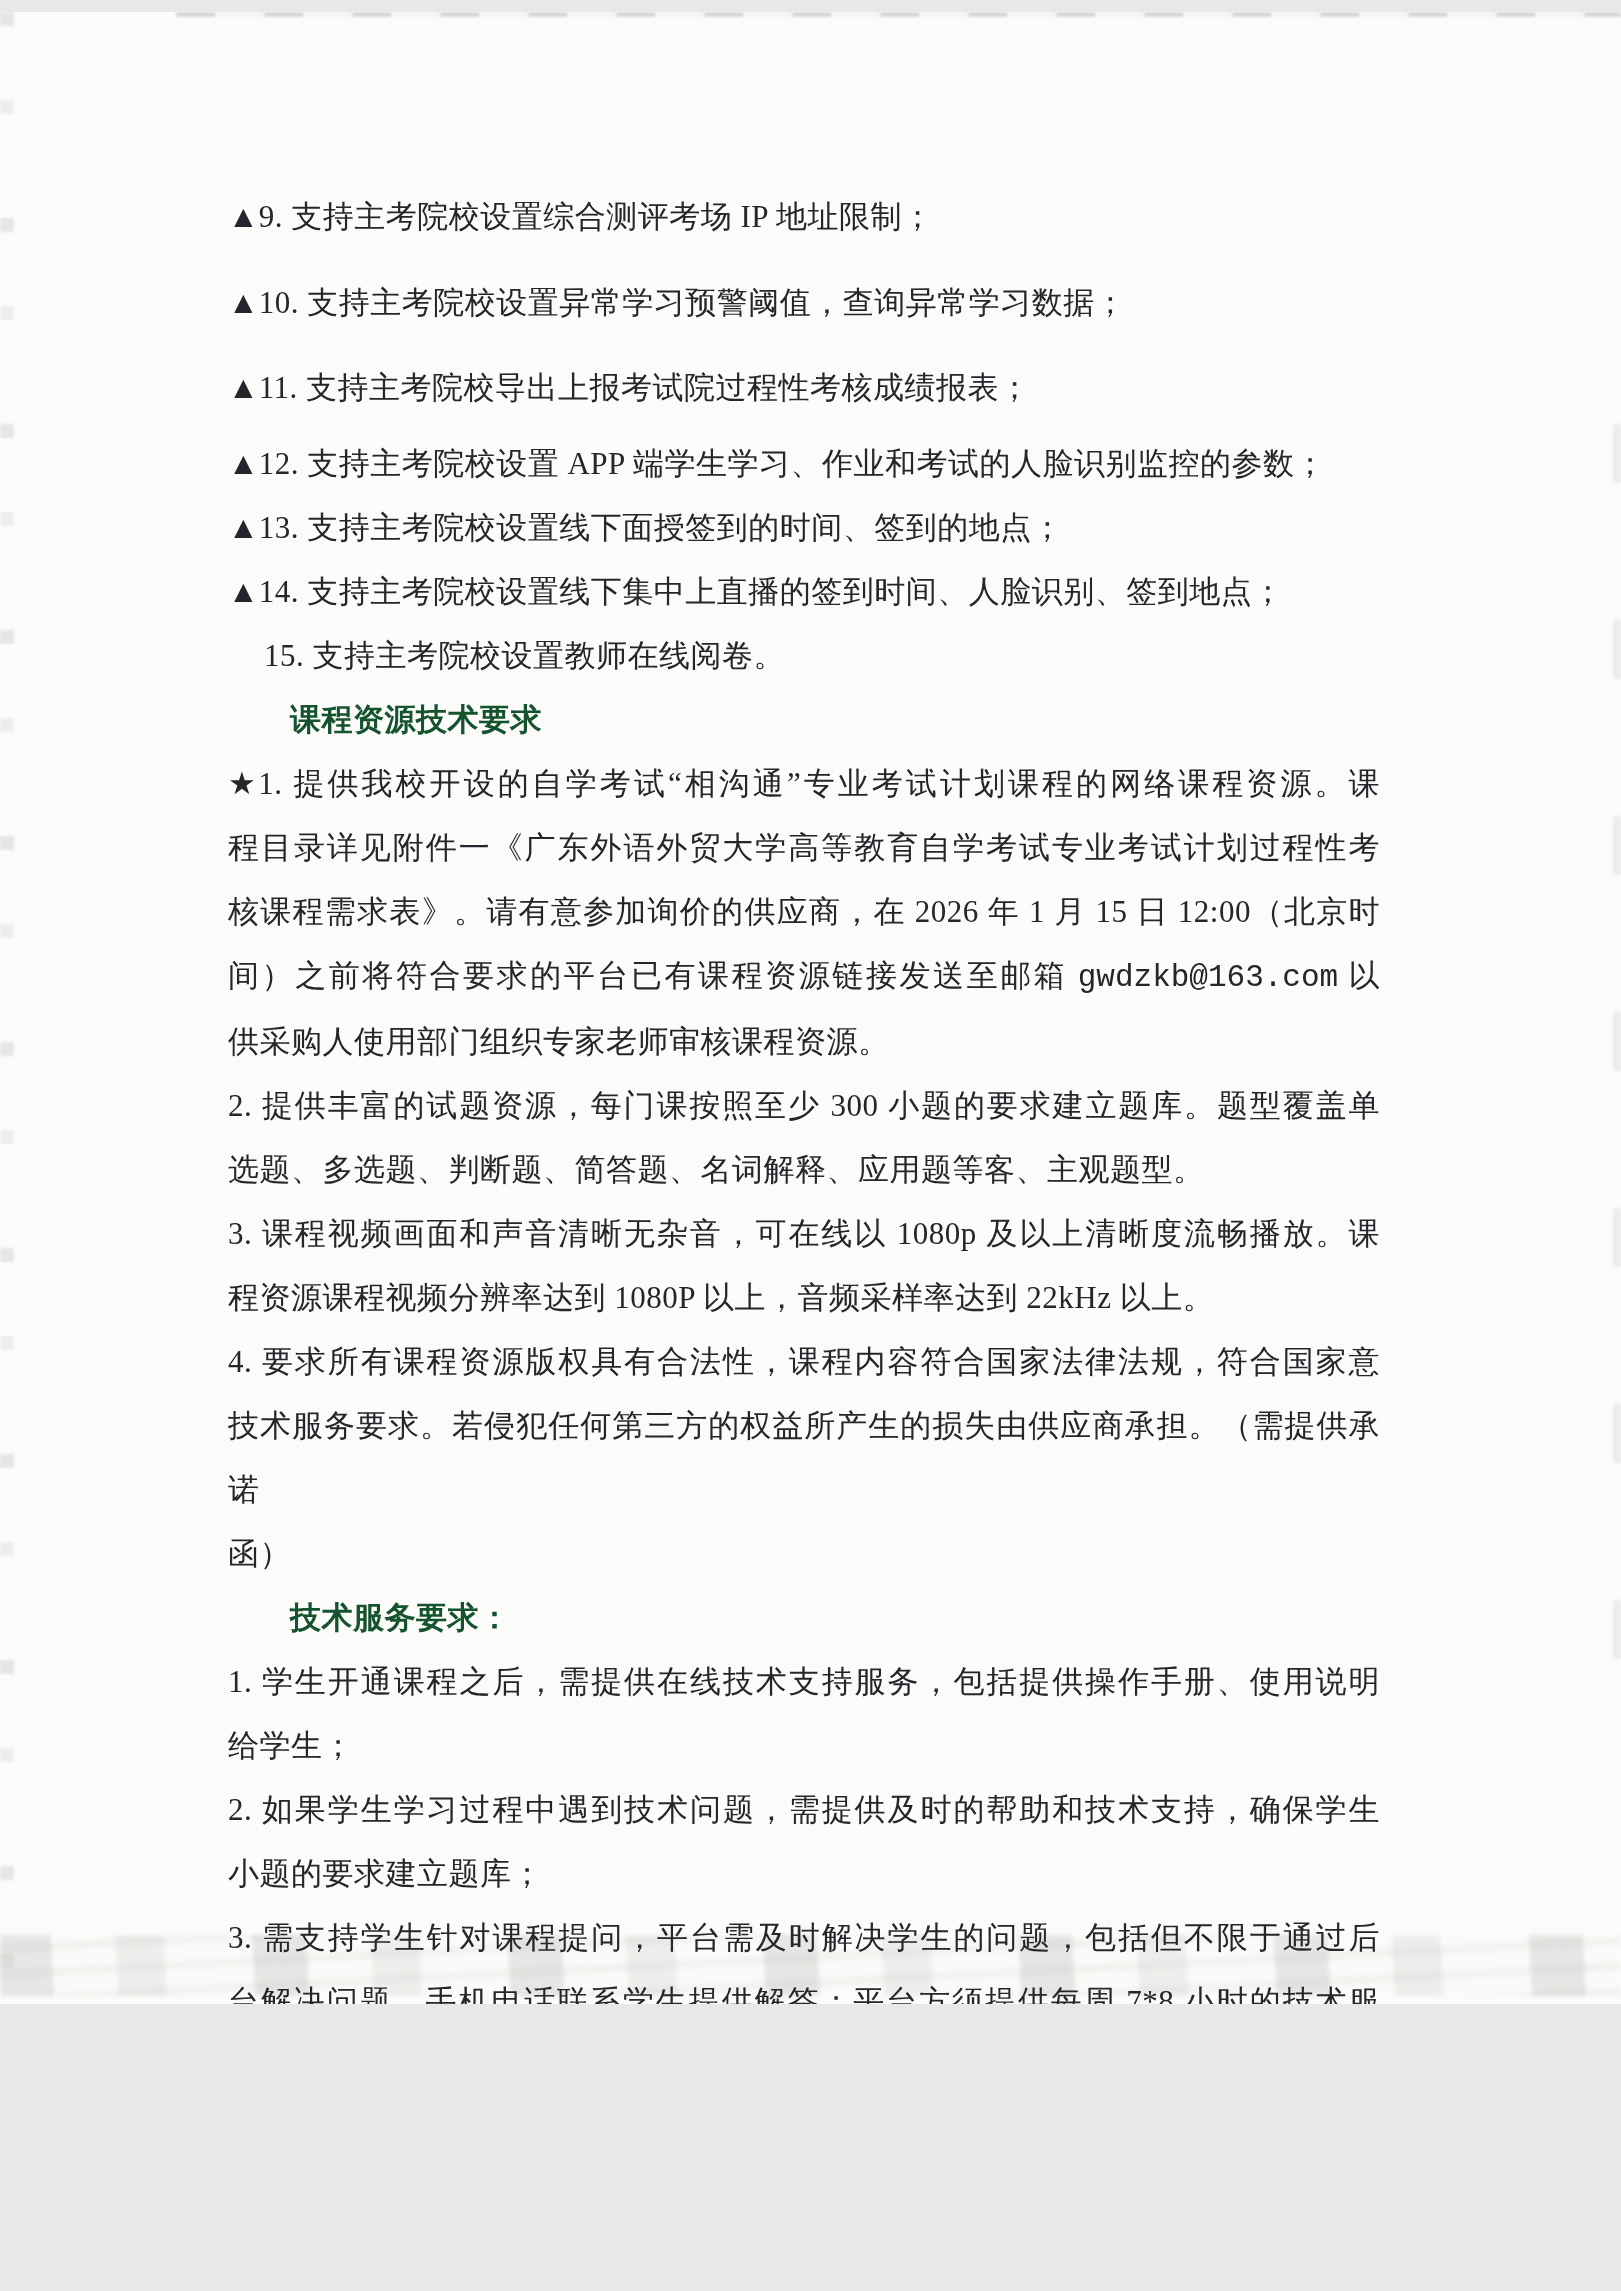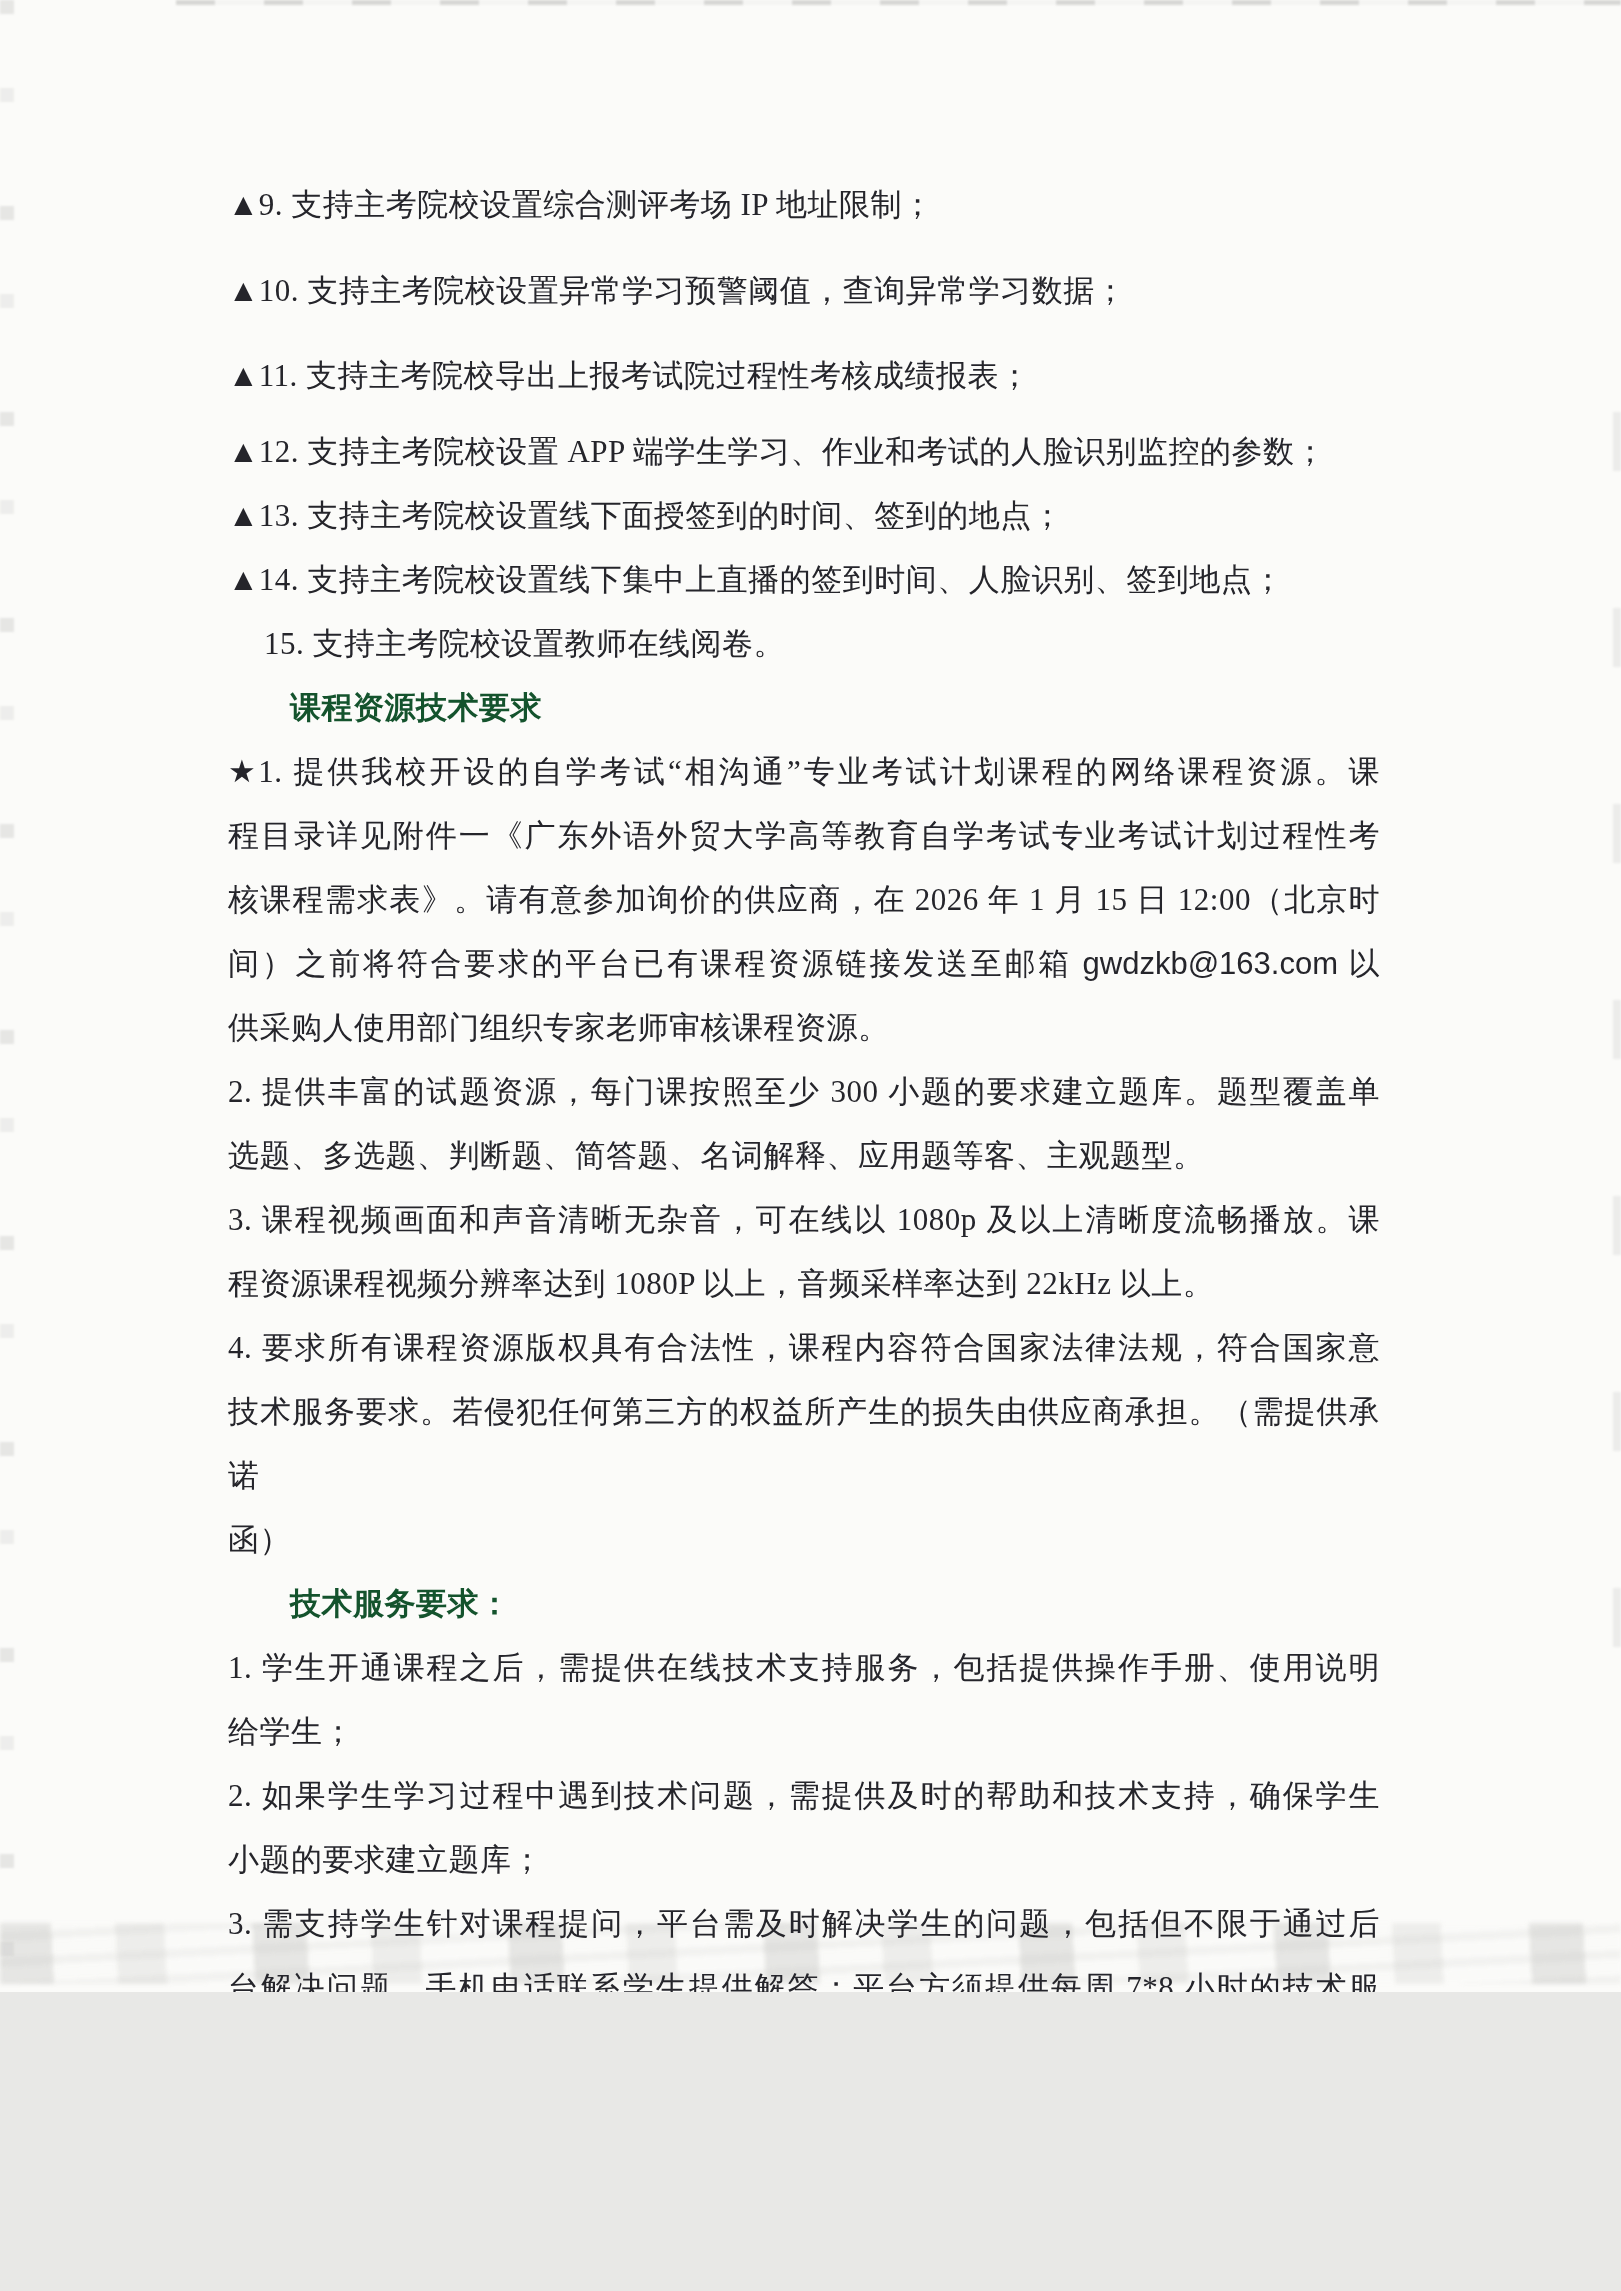--- a/index.html
+++ b/index.html
@@ -4,21 +4,21 @@
 <style>
   html, body {
     margin: 0;
     padding: 0;
     background: #e8e8e6;
   }
   .page {
     position: relative;
     width: 1621px;
     height: 1992px;
-    margin: 0 auto;
+    margin: 12px auto;
     background: #fbfbf9;
     overflow: hidden;
     font-family: "Liberation Serif", "DejaVu Serif", serif;
     color: #25252b;
   }
   
   .artifact { position: absolute; pointer-events: none; }
   .artifact-top {
     top: 0; left: 176px; right: 0; height: 4.9px;
     background: repeating-linear-gradient(90deg,
@@ -60,21 +60,21 @@
     text-align: left;
     letter-spacing: 0.5px;
   }
   .block { margin: 0; }
   .mb-a { margin-bottom: 21.6px; }   
   .mb-b { margin-bottom: 11.8px; }   
   .ind-sm { padding-left: 36px; }  
   .heading { font-weight: bold; padding-left: 62px; color: #14532d; }
   .jl { text-align: justify; text-align-last: justify; }
   .b { font-weight: normal; }
-  .latin { font-family: Liberation Sans, sans-serif; letter-spacing: 0; }
+  .latin { font-family: Liberation Mono, monospace; letter-spacing: 0; }
   .marker { letter-spacing: 0; }
 </style>
 </head>
 <body>
 
 <div class="page">
   <div class="artifact artifact-top"></div>
   <div class="artifact artifact-left"></div>
   <div class="artifact artifact-right"></div>
   <div class="artifact artifact-bottom"></div>

